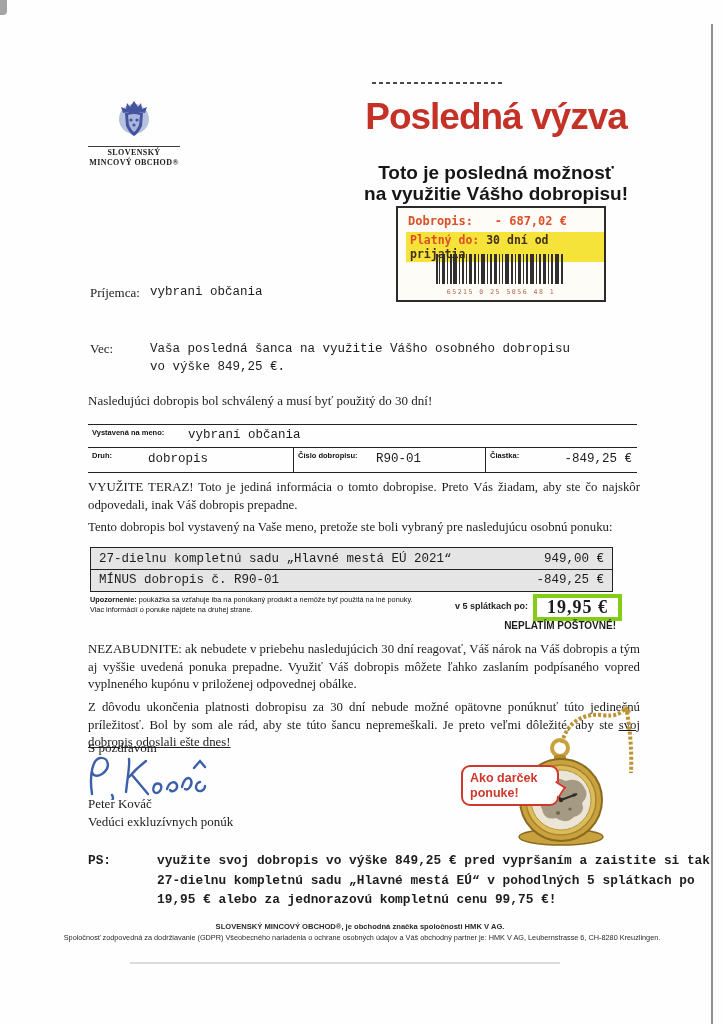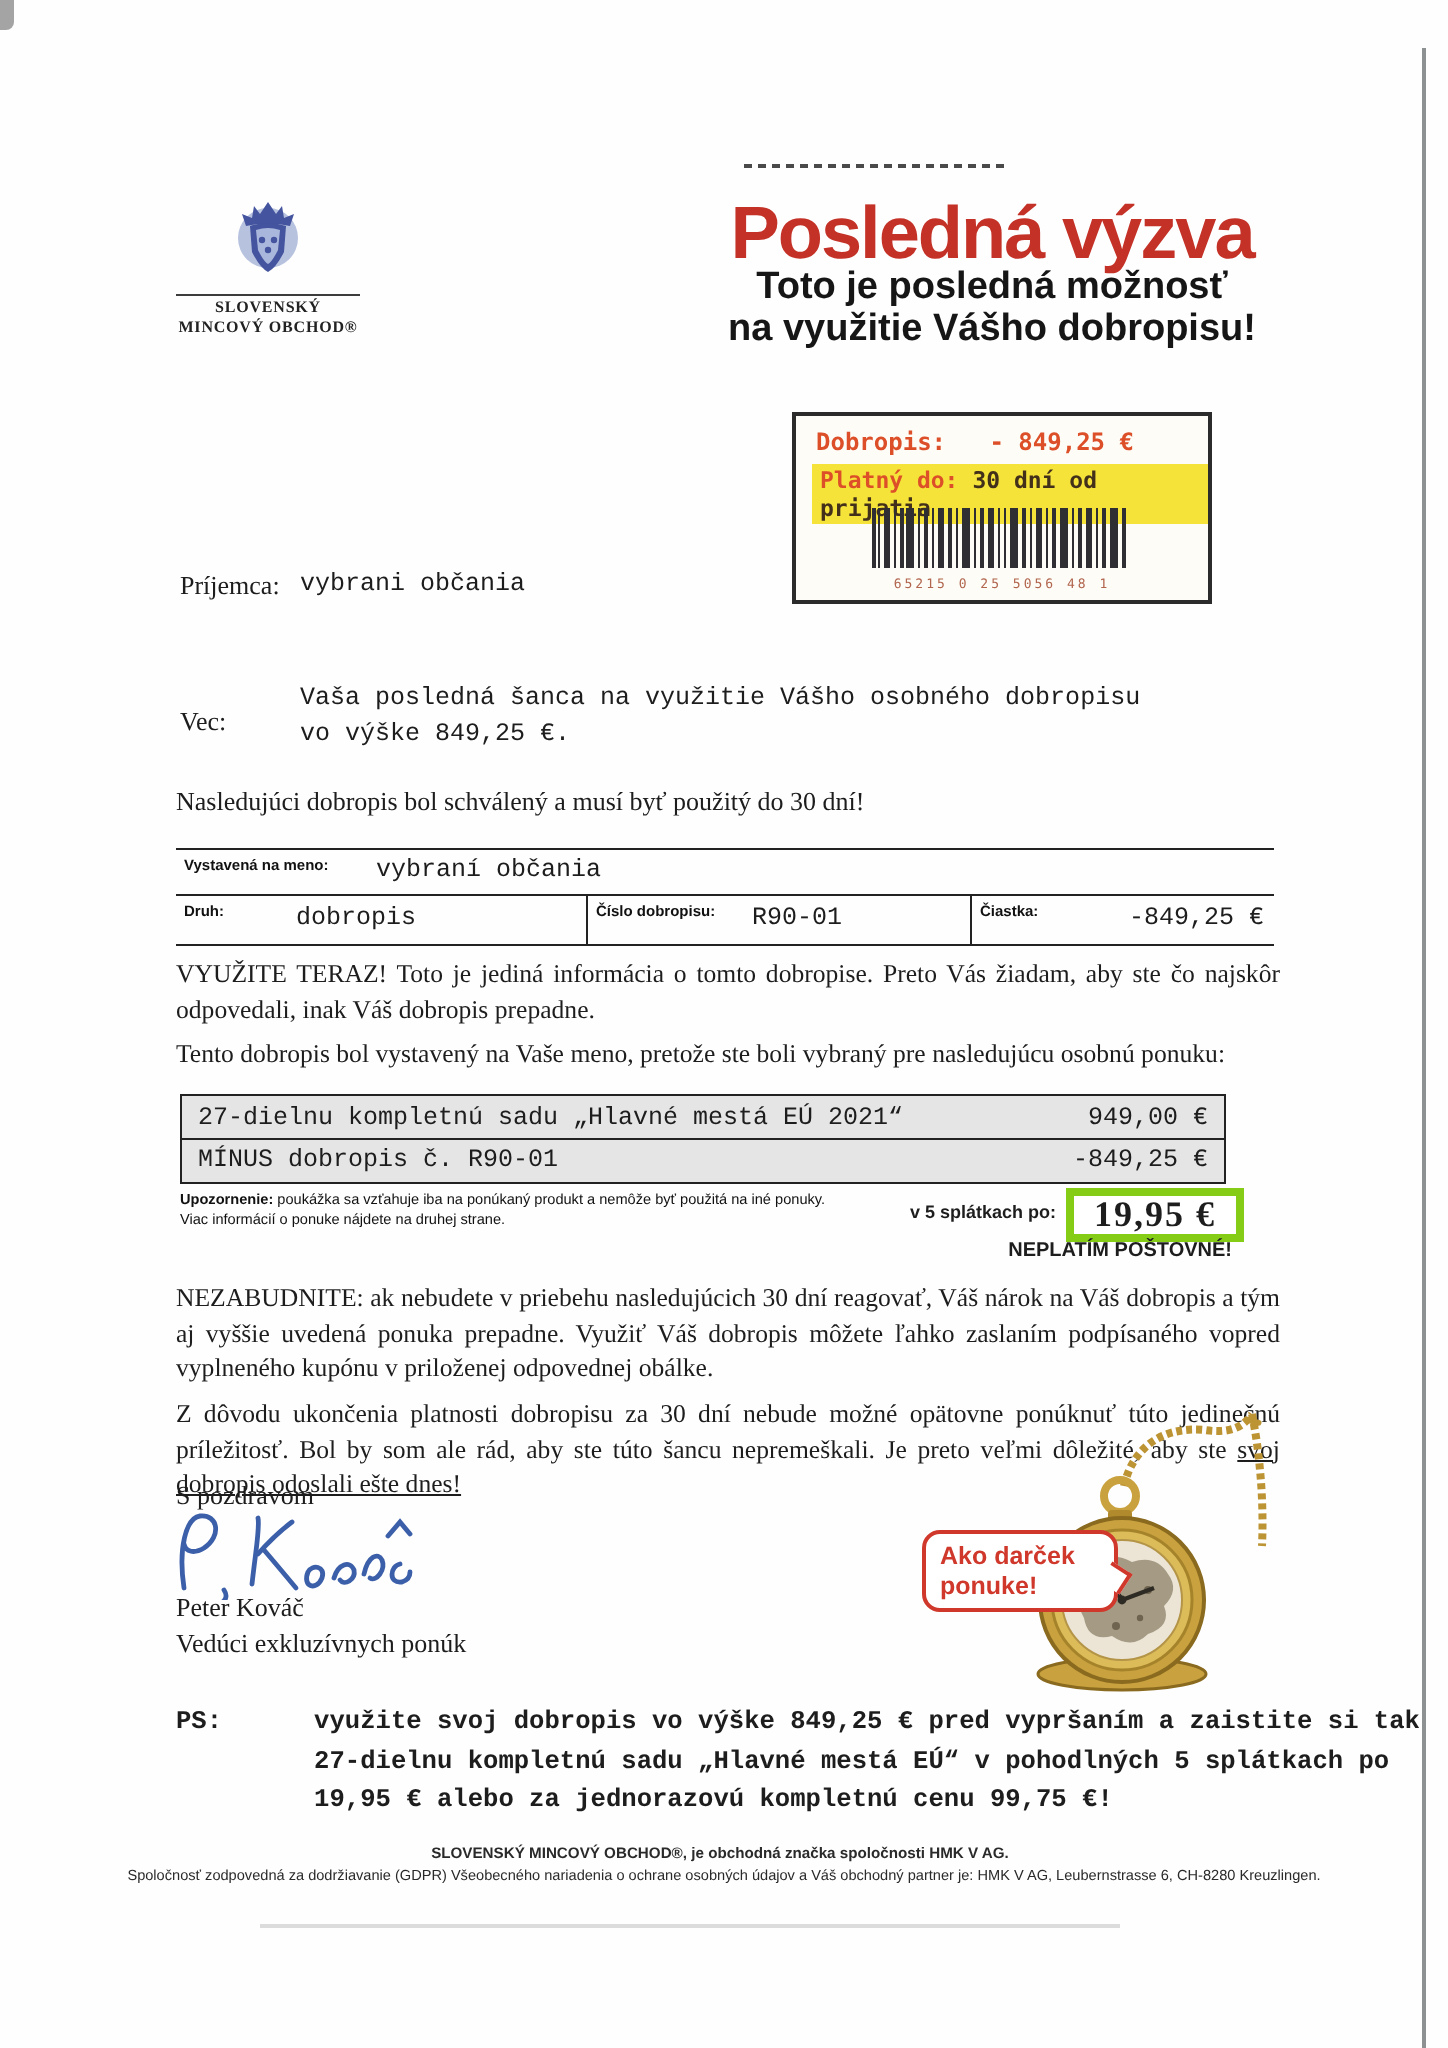--- a/index.html
+++ b/index.html
@@ -12,21 +12,21 @@
   .smudge-line{left:130px;top:962px;width:430px;height:2px;background:#b9b9b9;opacity:.5;}
   
   .logo{left:86px;top:98px;width:96px;text-align:center;}
   .logo .rule{border-top:1.5px solid #3c3c3c;margin:2px 2px 1px;}
   .logo .l1,.logo .l2{font-family:"Liberation Serif",serif;font-weight:bold;font-size:8px;letter-spacing:.4px;color:#222;line-height:10px;}
   
   .dashes{left:372px;top:82px;width:130px;height:2px;
      background:repeating-linear-gradient(90deg,#4a4a4a 0 4px,transparent 4px 7px);}
   .headline-title{left:328px;top:96px;width:336px;text-align:center;
      font-family:"Liberation Sans",sans-serif;font-weight:800;font-size:37px;letter-spacing:-1px;color:#c43127;}
-  .headline-sub{left:328px;top:133px;width:336px;text-align:center;
+  .headline-sub{left:328px;top:162px;width:336px;text-align:center;
      font-family:"Liberation Sans",sans-serif;font-weight:800;font-size:19px;line-height:21px;color:#161616;}
   
   .vbox{left:396px;top:206px;width:206px;height:92px;border:2px solid #2b2b2b;background:#fdfcf7;}
   .vline1{left:10px;top:6px;font-family:"DejaVu Sans Mono",monospace;font-weight:bold;font-size:12px;color:#dc4f28;}
   .vline2{left:8px;top:24px;padding:1px 4px;background:#f6e33a;font-family:"DejaVu Sans Mono",monospace;font-weight:bold;font-size:11.5px;}
   .vline2 .k{color:#dc4f28;} .vline2 .v{color:#43301a;}
   .vbars{left:38px;top:46px;}
   .vdigits{left:0;top:80px;width:100%;text-align:center;font-family:"DejaVu Sans Mono",monospace;
      font-size:6.5px;color:#b2664e;letter-spacing:1.5px;}
   
@@ -97,21 +97,21 @@
   <div class="abs headline-title">Posledná výzva</div>
   <div class="abs headline-sub">
     <div>Toto je posledná možnosť</div>
     <div>na využitie Vášho dobropisu!</div>
   </div>
 
   <div class="abs vbox">
     <div class="abs vline1">
       <span>Dobropis:</span>
       <span>&nbsp;</span>
-      <span>- 849,25 €</span>
+      <span>- 687,02 €</span>
     </div>
     <div class="abs vline2">
       <span class="k">Platný do:</span>
       <span class="v">30 dní od prijatia</span>
     </div>
     <svg class="abs vbars" width="130" height="32" viewBox="0 0 130 32" fill="#2f2f33">
       <rect x="0" y="0" width="2" height="30"></rect>
         <rect x="3" y="0" width="1" height="30"></rect>
         <rect x="6" y="0" width="3" height="30"></rect>
       <rect x="11" y="0" width="1" height="30"></rect>
@@ -143,21 +143,21 @@
         <rect x="115" y="0" width="2" height="30"></rect>
       <rect x="119" y="0" width="4" height="30"></rect>
         <rect x="125" y="0" width="2" height="30"></rect>
     </svg>
     <div class="abs vdigits">65215 0 25 5056 48 1</div>
   </div>
 
   <div class="abs serif13" style="left:90px;top:285px;">Príjemca:</div>
   <div class="abs mono" style="left:150px;top:285px;font-size:12.5px;">vybrani občania</div>
 
-  <div class="abs serif13" style="left:90px;top:341px;margin-top:12px;">Vec:</div>
+  <div class="abs serif13" style="left:90px;top:341px;">Vec:</div>
   <div class="abs mono" style="left:150px;top:340px;font-size:12.5px;line-height:18px;">
     <div>Vaša posledná šanca na využitie Vášho osobného dobropisu</div>
     <div>vo výške 849,25 €.</div>
   </div>
 
   <div class="abs serif13" style="left:88px;top:393px;">Nasledujúci dobropis bol schválený a musí byť použitý do 30 dní!</div>
 
   <div class="abs t1">
     <div class="r1">
       <span class="tlab" style="position:absolute;left:0;top:0;">Vystavená na meno:</span>

